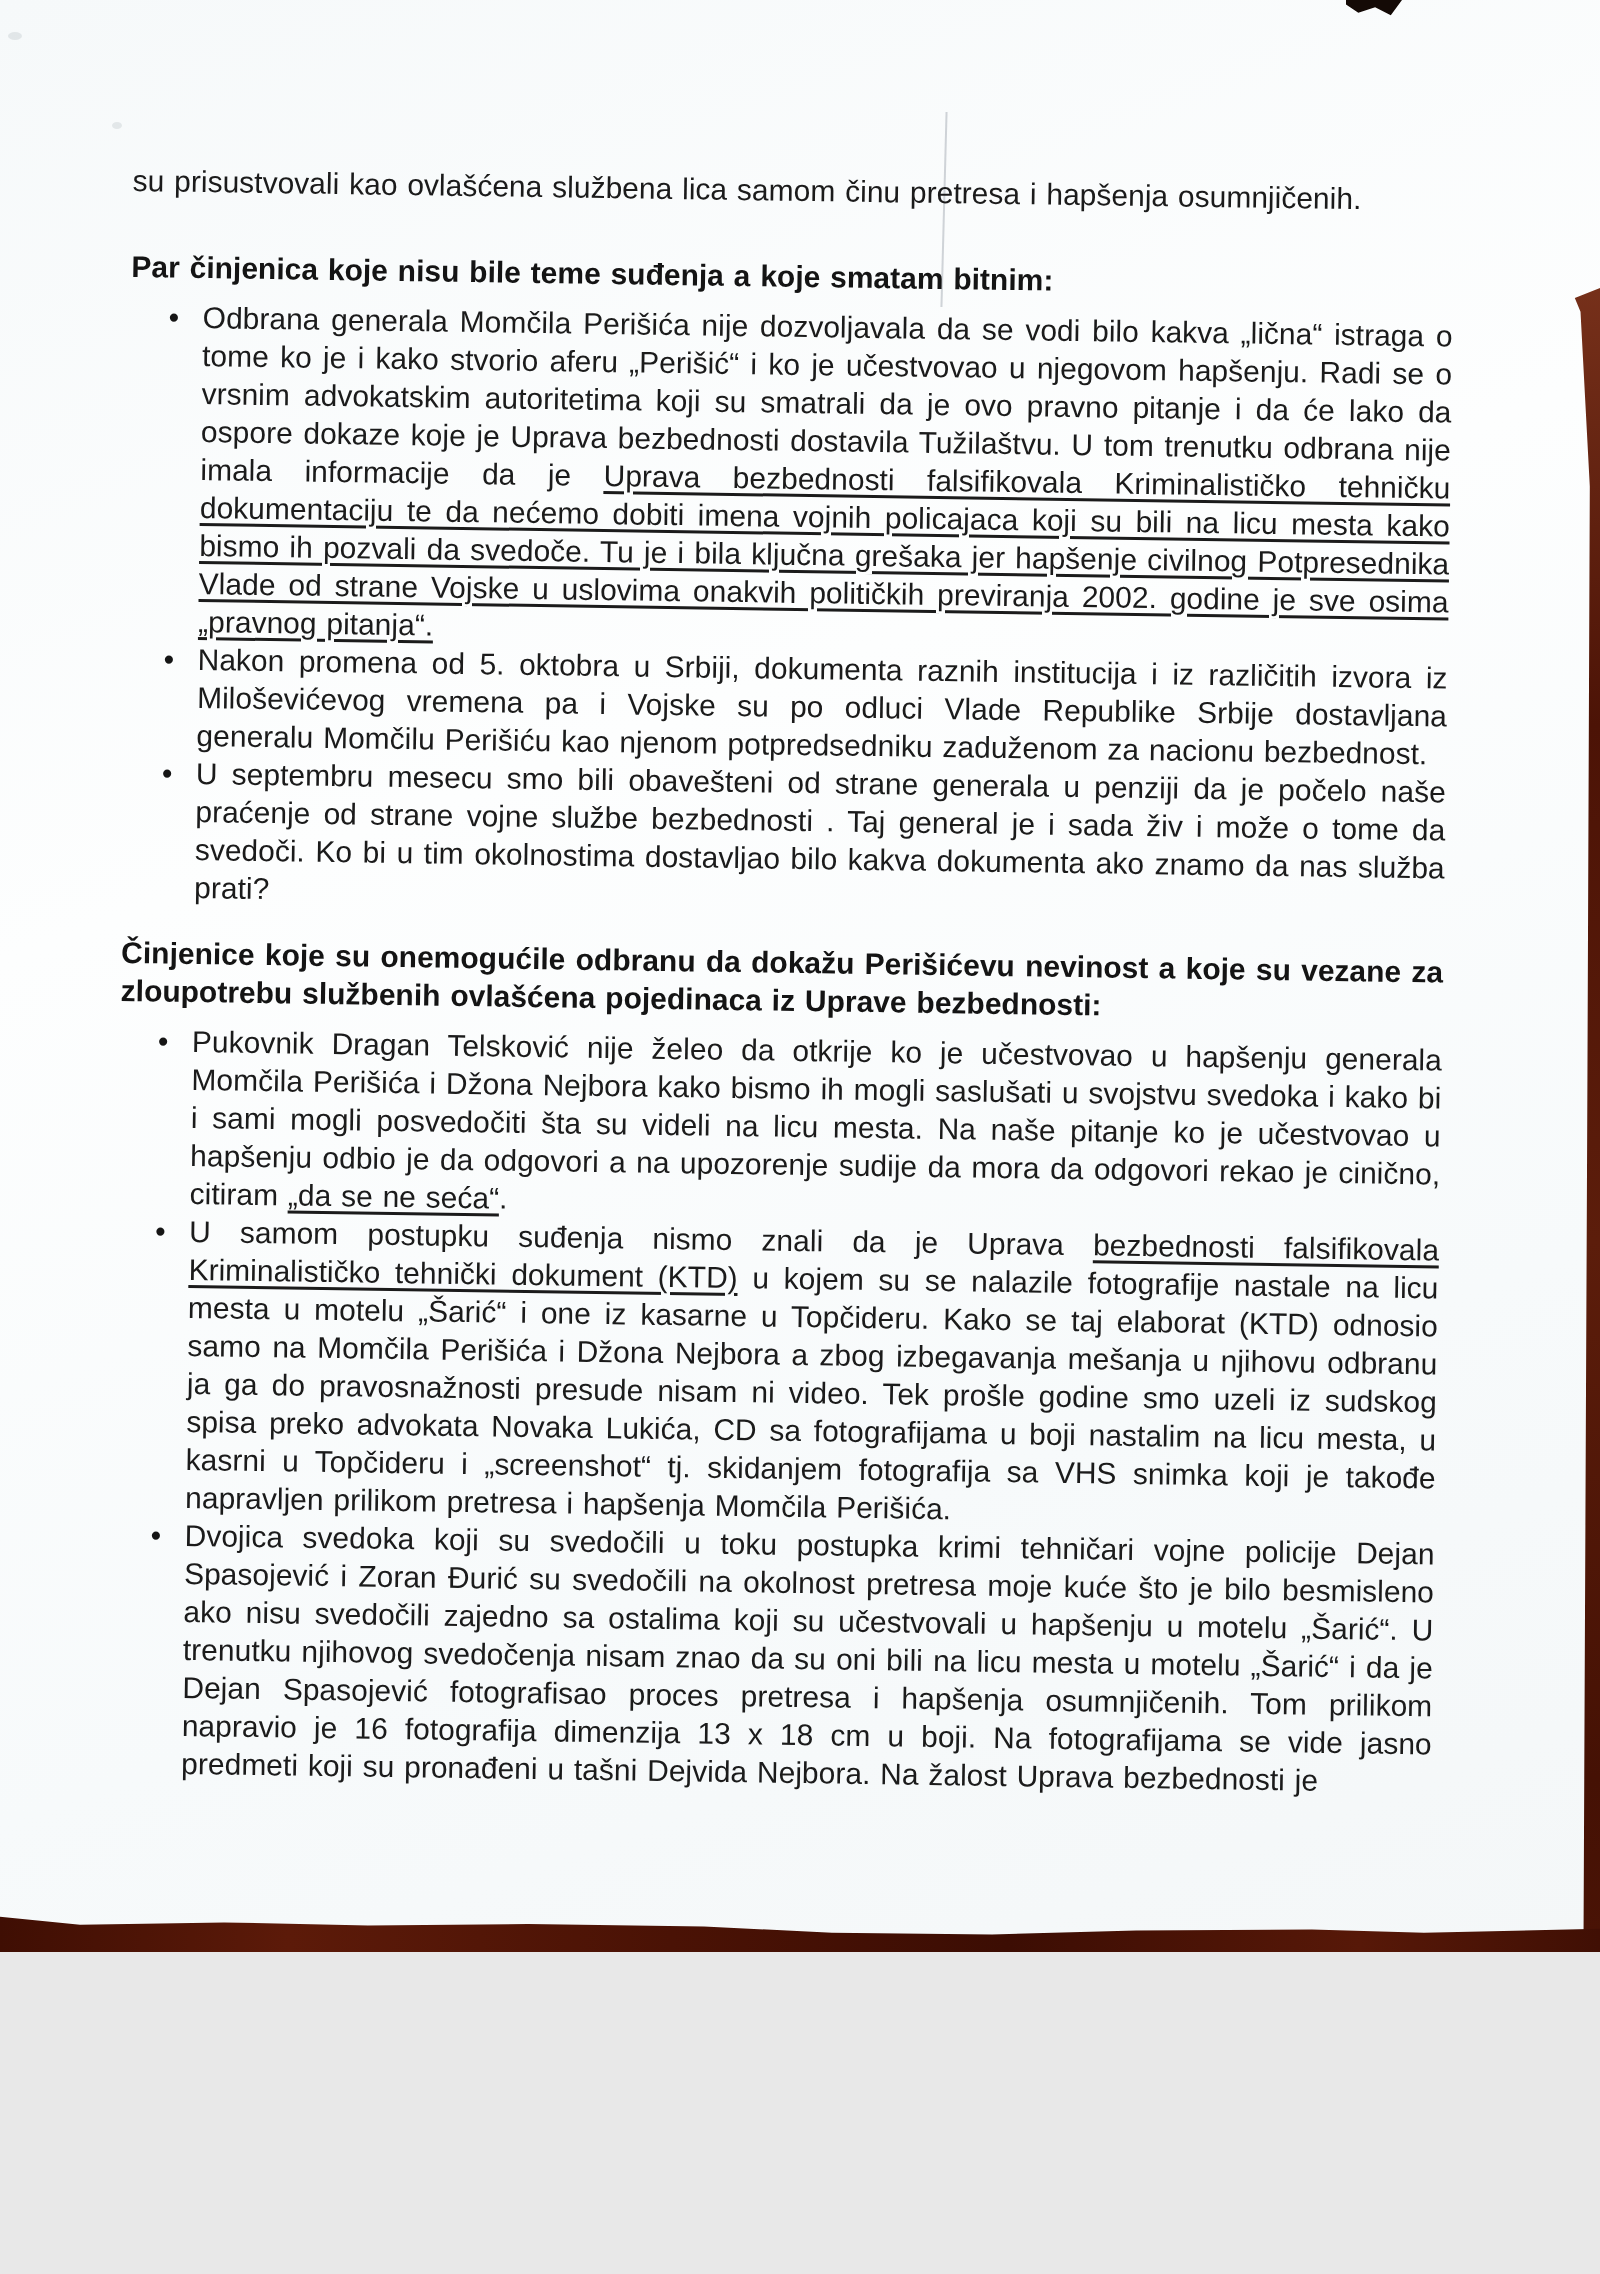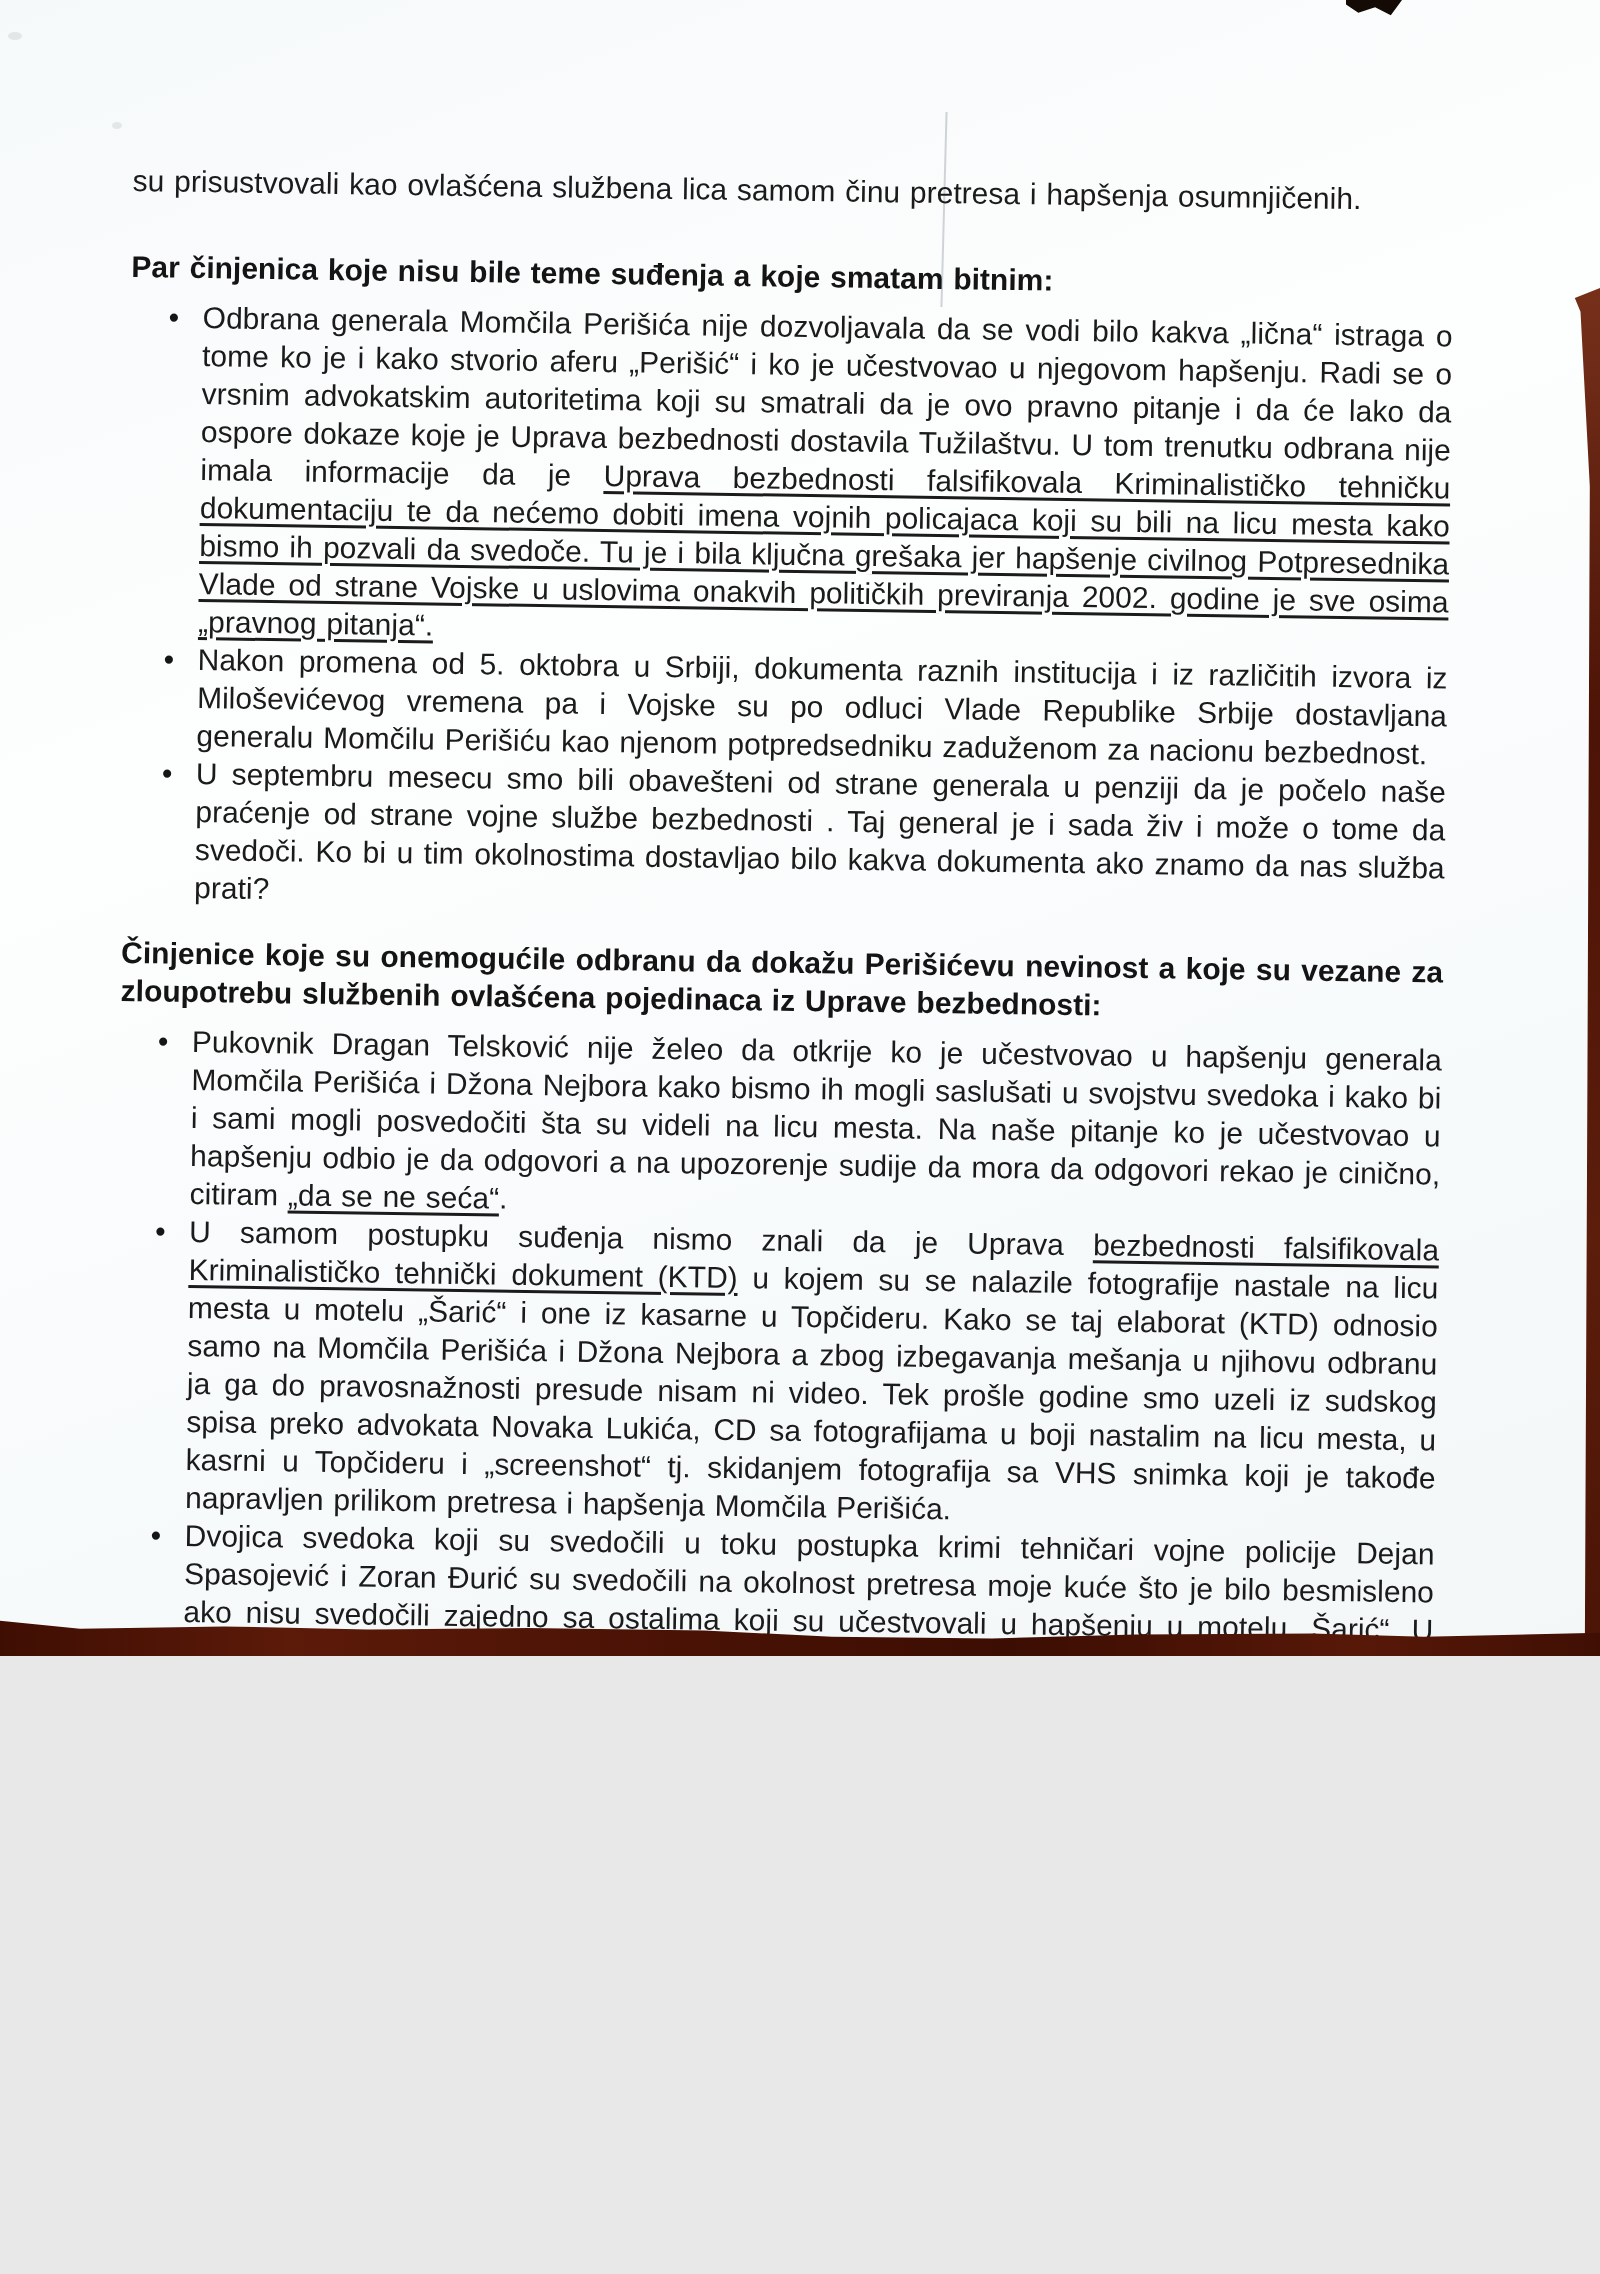--- a/index.html
+++ b/index.html
@@ -1,18 +1,18 @@
 <!DOCTYPE html>
 <html><head>
 <meta charset="utf-8">
 <style>
   html,body{margin:0;padding:0;background:#e8e8e8;}
   .scan{
     position:relative;
-    width:1600px;height:1656px;
+    width:1600px;height:1952px;
     background:linear-gradient(160deg,#f6f9fa 0%,#fdfefe 38%,#f7fafb 72%,#f4f7f8 100%);
     overflow:hidden;
     font-family:"Liberation Sans","DejaVu Sans",sans-serif;
     color:#1b1b1b;
   }
   .content{
     position:absolute;left:133px;top:162px;width:1322px;
     transform:rotate(0.85deg);transform-origin:0 0;
     font-size:30px;line-height:38px;word-spacing:1.5px;
   }

